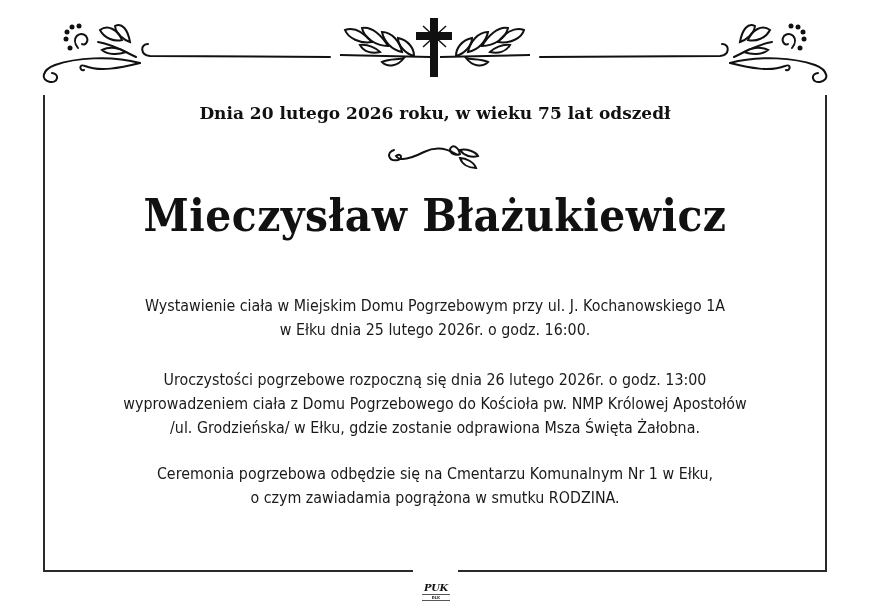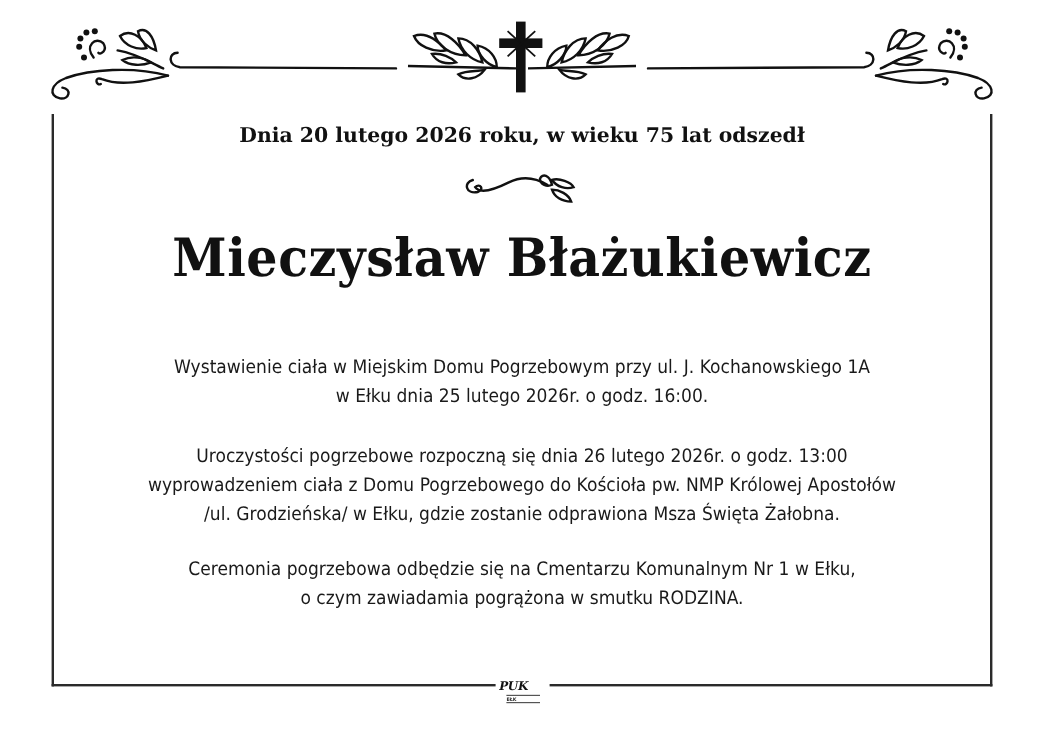--- a/index.html
+++ b/index.html
@@ -1,21 +1,21 @@
 <!DOCTYPE html>
 <html><head>
   <meta charset="utf-8">
   <style>
     html, body { margin: 0; padding: 0; background: #ffffff; }
     body { width: 870px; height: 615px; position: relative; overflow: hidden; font-family: "DejaVu Serif", serif; color: #111; }
     .frame-left { position: absolute; left: 43px; top: 95px; width: 2px; height: 477px; background: #2a2a2a; }
     .frame-right { position: absolute; left: 825px; top: 95px; width: 2px; height: 477px; background: #2a2a2a; }
     .frame-bottom-l { position: absolute; left: 43px; top: 570px; width: 370px; height: 2px; background: #2a2a2a; }
     .frame-bottom-r { position: absolute; left: 458px; top: 570px; width: 369px; height: 2px; background: #2a2a2a; }
-    .logo { position: absolute; left: 416px; top: 568px; width: 40px; text-align: left; }
+    .logo { position: absolute; left: 416px; top: 583px; width: 40px; text-align: center; }
     .logo-main { font-family: "DejaVu Serif", serif; font-weight: bold; font-style: italic; font-size: 10px; line-height: 10px; letter-spacing: -0.3px; color: #111; }
     .logo-sub { font-family: "DejaVu Sans", sans-serif; font-size: 4px; line-height: 5px; font-weight: bold; color: #333; border-top: 1px solid #555; border-bottom: 1px solid #555; margin: 1px 6px 0; }
     .ornament { position: absolute; left: 0; top: 0; width: 870px; height: 95px; }
     .heading { position: absolute; left: 0; width: 870px; top: 103px; text-align: center; font-family: "DejaVu Serif", serif; font-weight: bold; font-size: 17px; letter-spacing: 0px; }
     .swirl { position: absolute; left: 380px; top: 140px; width: 110px; height: 30px; }
     .name { position: absolute; left: 0; width: 870px; top: 190px; text-align: center; font-family: "DejaVu Serif", serif; font-weight: bold; font-size: 44px; letter-spacing: 0.5px; transform: scaleX(0.93); transform-origin: center; }
     .para { position: absolute; left: 0; width: 870px; text-align: center; font-family: "DejaVu Sans", sans-serif; font-size: 15.5px; line-height: 24px; color: #1a1a1a; transform: scaleX(0.92); transform-origin: center; }
     .para span { display: block; white-space: nowrap; }
     .p1 { top: 294px; }
     .p2 { top: 368px; }

